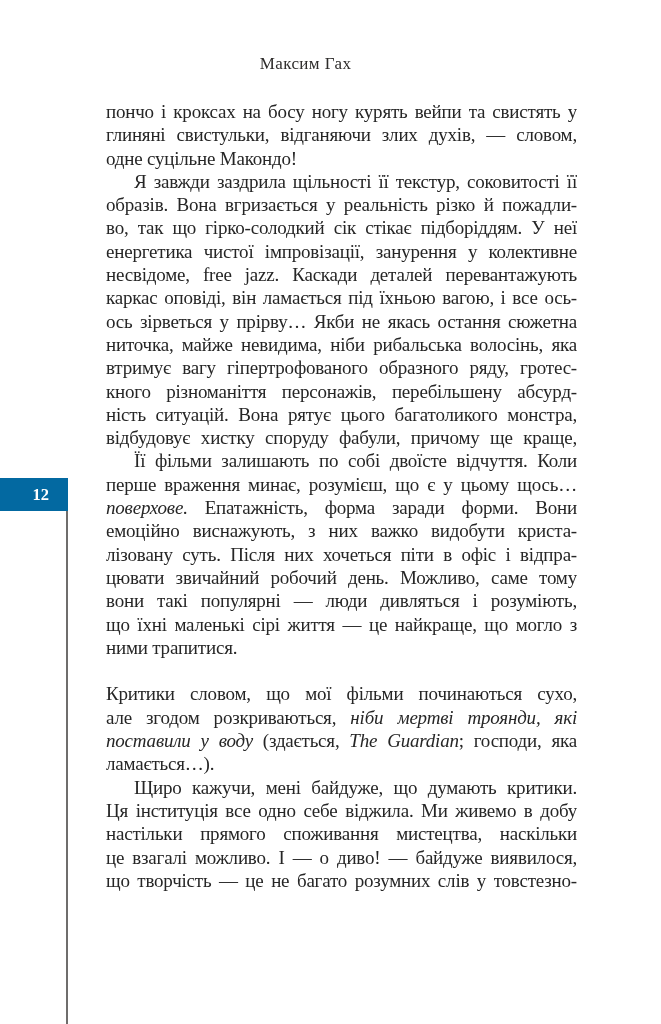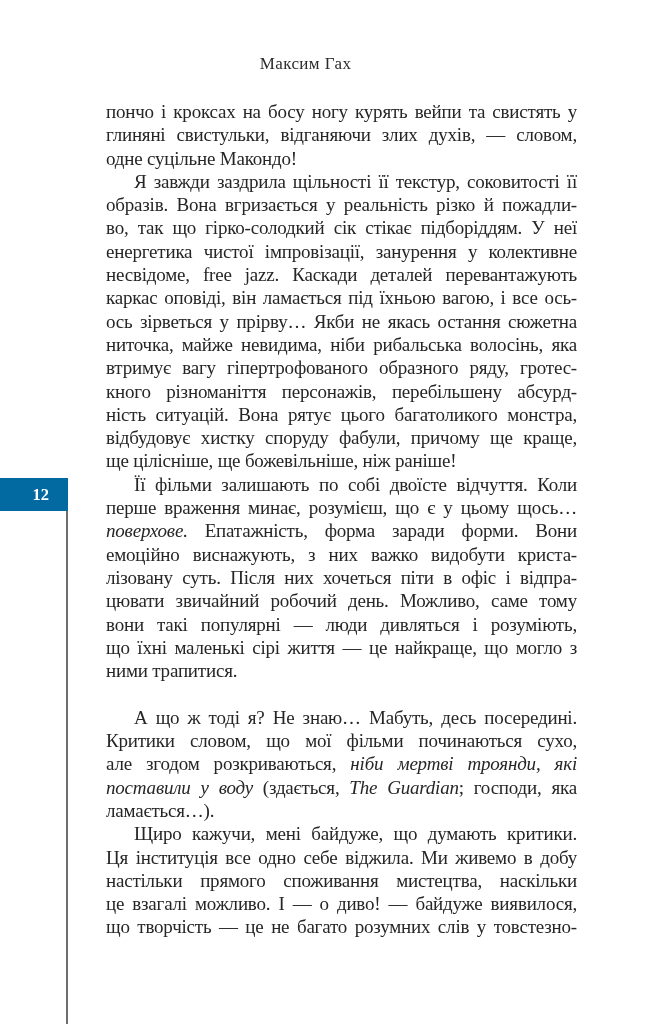--- a/index.html
+++ b/index.html
@@ -90,35 +90,33 @@
       <div class="line"><span>во, так що гірко-солодкий сік стікає підборіддям. У неї</span></div>
       <div class="line"><span>енергетика чистої імпровізації, занурення у колективне</span></div>
       <div class="line"><span>несвідоме, free jazz. Каскади деталей перевантажують</span></div>
       <div class="line"><span>каркас оповіді, він ламається під їхньою вагою, і все ось-</span></div>
       <div class="line"><span>ось зірветься у прірву… Якби не якась остання сюжетна</span></div>
       <div class="line"><span>ниточка, майже невидима, ніби рибальська волосінь, яка</span></div>
       <div class="line"><span>втримує вагу гіпертрофованого образного ряду, гротес-</span></div>
       <div class="line"><span>кного різноманіття персонажів, перебільшену абсурд-</span></div>
       <div class="line"><span>ність ситуацій. Вона рятує цього багатоликого монстра,</span></div>
       <div class="line"><span>відбудовує хистку споруду фабули, причому ще краще,</span></div>
-      <div class="line no-just"><span>ще цілісніше, ще божевільніше, ніж раніше!</span></div>
     </div>
     <div class="paragraph">
       <div class="line indent"><span>Її фільми залишають по собі двоїсте відчуття. Коли</span></div>
       <div class="line"><span>перше враження минає, розумієш, що є у цьому щось…</span></div>
       <div class="line"><span class="it">поверхове.</span><span> Епатажність, форма заради форми. Вони</span></div>
       <div class="line"><span>емоційно виснажують, з них важко видобути криста-</span></div>
       <div class="line"><span>лізовану суть. Після них хочеться піти в офіс і відпра-</span></div>
       <div class="line"><span>цювати звичайний робочий день. Можливо, саме тому</span></div>
       <div class="line"><span>вони такі популярні — люди дивляться і розуміють,</span></div>
       <div class="line"><span>що їхні маленькі сірі життя — це найкраще, що могло з</span></div>
       <div class="line no-just"><span>ними трапитися.</span></div>
     </div>
     <div class="paragraph space-before">
-      <div class="line indent"><span>А що ж тоді я? Не знаю… Мабуть, десь посередині.</span></div>
       <div class="line"><span>Критики словом, що мої фільми починаються сухо,</span></div>
       <div class="line"><span>але згодом розкриваються, </span><span class="it">ніби мертві троянди, які</span></div>
       <div class="line"><span class="it">поставили у воду</span><span> (здається, </span><span class="it">The Guardian</span><span>; господи, яка</span></div>
       <div class="line no-just"><span>ламається…).</span></div>
     </div>
     <div class="paragraph">
       <div class="line indent"><span>Щиро кажучи, мені байдуже, що думають критики.</span></div>
       <div class="line"><span>Ця інституція все одно себе віджила. Ми живемо в добу</span></div>
       <div class="line"><span>настільки прямого споживання мистецтва, наскільки</span></div>
       <div class="line"><span>це взагалі можливо. І — о диво! — байдуже виявилося,</span></div>

